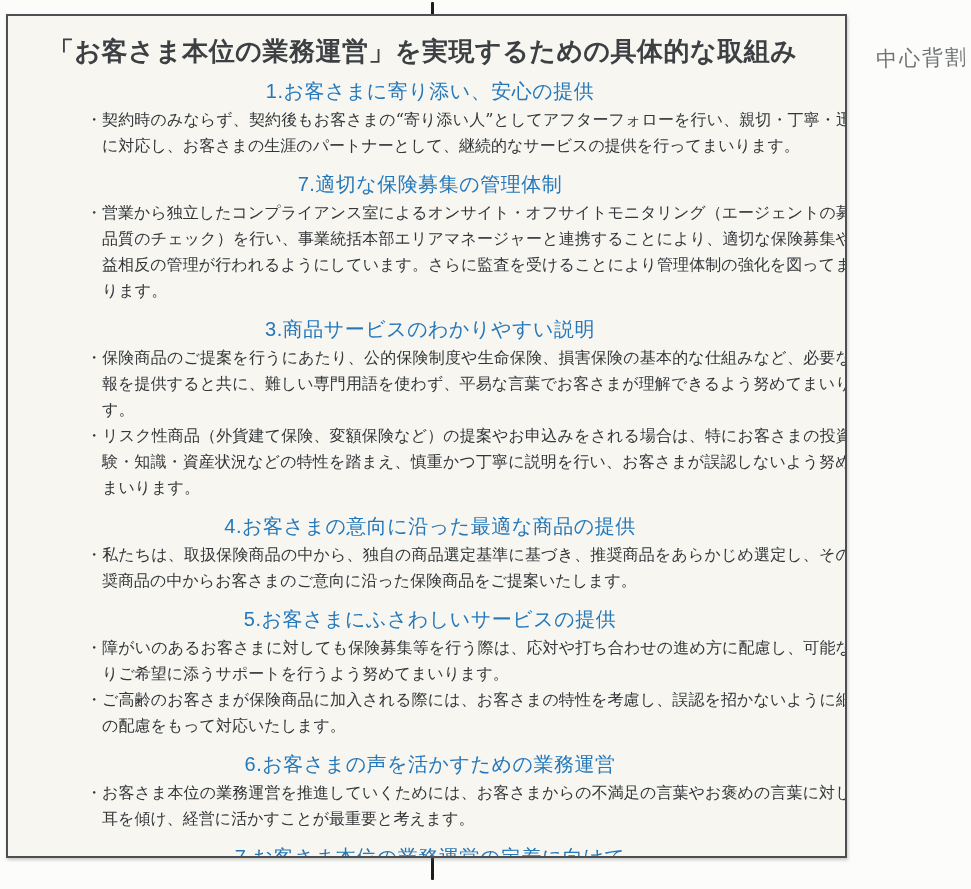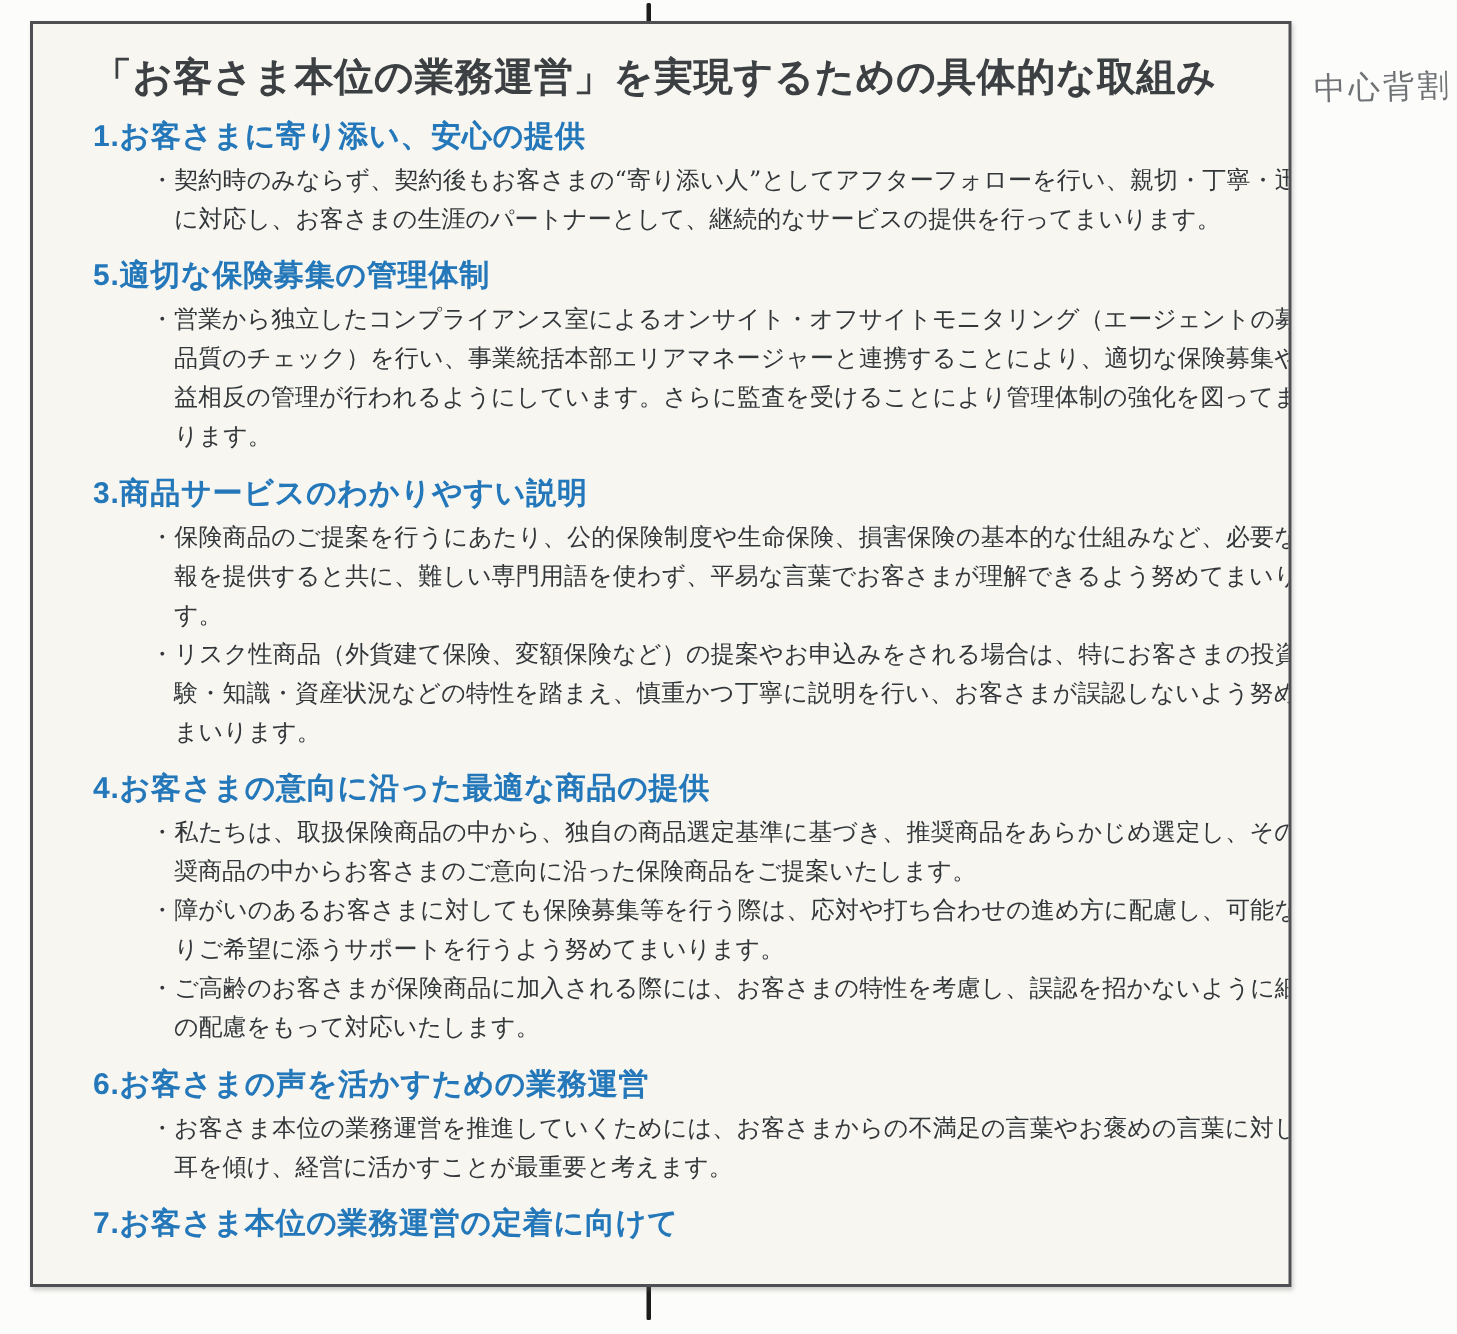--- a/index.html
+++ b/index.html
@@ -18,43 +18,44 @@
     font-family:"Liberation Sans",sans-serif;
     position:relative;
     overflow:hidden;
   }
   .page{
     position:relative;
     width:971px;height:889px;
   }
   .card{
     position:absolute;
-    left:20px;top:14px;
+    left:6px;top:14px;
     width:841px;height:844px;
     background:var(--card-background);
     border:2px solid var(--border-color);
     box-shadow:1px 2px 3px rgba(110,110,105,0.35);
     padding:20px 33px 0 40px;
     overflow:hidden;
   }
   .title{
     font-size:26px;
     line-height:30px;
     font-weight:700;
     color:var(--title-color);
     letter-spacing:0.5px;
     margin-bottom:10px;
   }
   .section h2{
     font-size:20px;
     line-height:24px;
-    font-weight:700;
+    font-weight:400;
     color:var(--heading-blue);
     letter-spacing:0.5px;
     margin:13px 0 4px 0;
+    text-align:center;
   }
   .bullet{
     font-family:"DejaVu Serif","Liberation Serif",serif;
     font-size:16px;
     line-height:26px;
     color:var(--body-color);
     text-align:justify;
     padding-left:16px;
     text-indent:-16px;
     width:782px;
@@ -88,36 +89,37 @@
 
   <div class="card">
     <h1 class="title">「お客さま本位の業務運営」を実現するための具体的な取組み</h1>
     <div id="sections">
   <section class="section">
     <h2>1.お客さまに寄り添い、安心の提供</h2>
   <p class="bullet">・契約時のみならず、契約後もお客さまの“寄り添い人”としてアフターフォローを行い、親切・丁寧・迅速に対応し、お客さまの生涯のパートナーとして、継続的なサービスの提供を行ってまいります。</p>
         </section>
 
   <section class="section">
-    <h2>5.適切な保険募集の管理体制</h2>
+    <h2>7.適切な保険募集の管理体制</h2>
   <p class="bullet">・営業から独立したコンプライアンス室によるオンサイト・オフサイトモニタリング（エージェントの募集品質のチェック）を行い、事業統括本部エリアマネージャーと連携することにより、適切な保険募集や利益相反の管理が行われるようにしています。さらに監査を受けることにより管理体制の強化を図ってまいります。</p>
         </section>
 
   <section class="section">
     <h2>3.商品サービスのわかりやすい説明</h2>
   <p class="bullet">・保険商品のご提案を行うにあたり、公的保険制度や生命保険、損害保険の基本的な仕組みなど、必要な情報を提供すると共に、難しい専門用語を使わず、平易な言葉でお客さまが理解できるよう努めてまいります。</p>
           <p class="bullet">・リスク性商品（外貨建て保険、変額保険など）の提案やお申込みをされる場合は、特にお客さまの投資経験・知識・資産状況などの特性を踏まえ、慎重かつ丁寧に説明を行い、お客さまが誤認しないよう努めてまいります。</p>
         </section>
 
   <section class="section">
     <h2>4.お客さまの意向に沿った最適な商品の提供</h2>
   <p class="bullet">・私たちは、取扱保険商品の中から、独自の商品選定基準に基づき、推奨商品をあらかじめ選定し、その推奨商品の中からお客さまのご意向に沿った保険商品をご提案いたします。</p>
         </section>
 
   <section class="section">
+    <h2>5.お客さまにふさわしいサービスの提供</h2>
   <p class="bullet">・障がいのあるお客さまに対しても保険募集等を行う際は、応対や打ち合わせの進め方に配慮し、可能な限りご希望に添うサポートを行うよう努めてまいります。</p>
           <p class="bullet">・ご高齢のお客さまが保険商品に加入される際には、お客さまの特性を考慮し、誤認を招かないように細心の配慮をもって対応いたします。</p>
         </section>
 
   <section class="section">
     <h2>6.お客さまの声を活かすための業務運営</h2>
   <p class="bullet">・お客さま本位の業務運営を推進していくためには、お客さまからの不満足の言葉やお褒めの言葉に対して耳を傾け、経営に活かすことが最重要と考えます。</p>
         </section>
 
   <section class="section">

